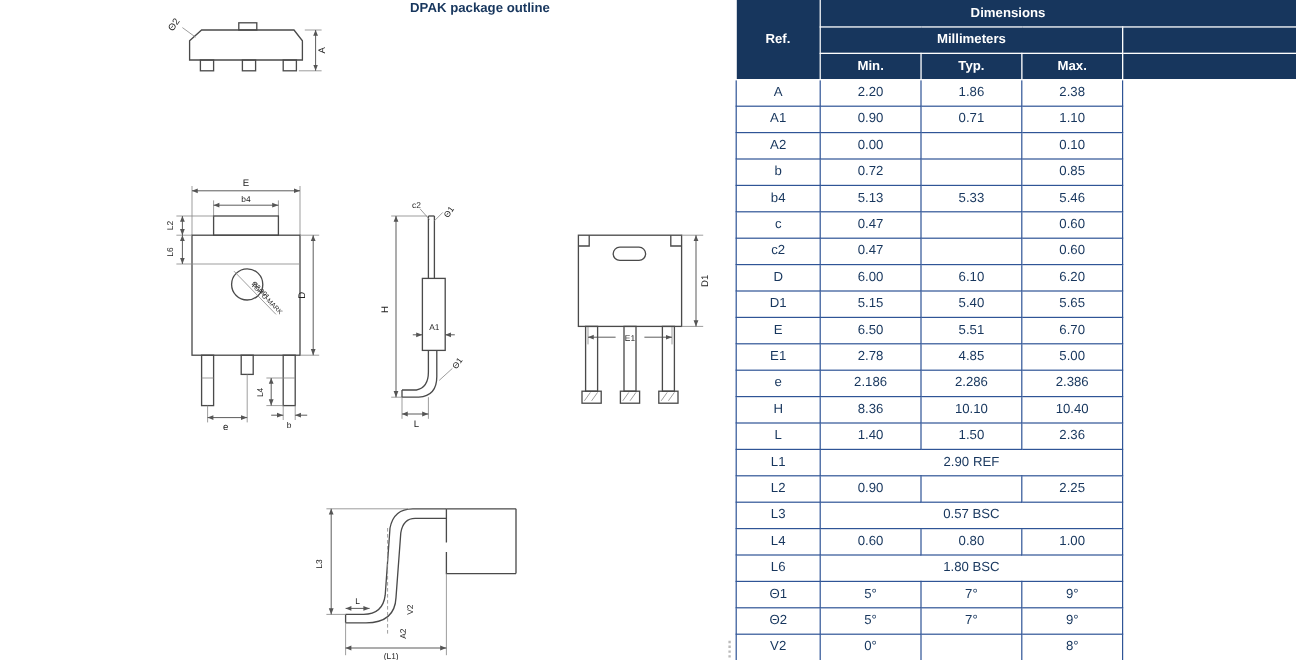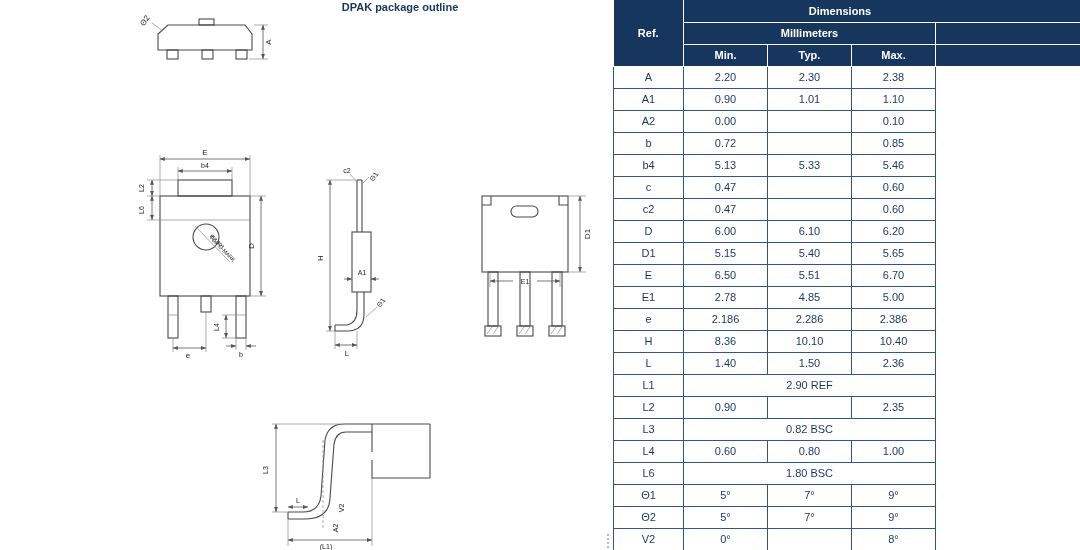--- a/index.html
+++ b/index.html
@@ -248,28 +248,28 @@
           <th>Min.</th>
           <th>Typ.</th>
           <th>Max.</th>
           <th class="cut-head"></th>
         </tr>
       </thead>
       <tbody id="table-body">
           <tr style="height: 22px;">
             <td>A</td>
             <td>2.20</td>
-            <td>2.30</td>
+            <td>1.86</td>
             <td>2.38</td>
             <td class="cut"></td>
           </tr>
           <tr style="height: 22px;">
             <td>A1</td>
             <td>0.90</td>
-            <td>1.01</td>
+            <td>0.71</td>
             <td>1.10</td>
             <td class="cut"></td>
           </tr>
           <tr style="height: 22px;">
             <td>A2</td>
             <td>0.00</td>
             <td></td>
             <td>0.10</td>
             <td class="cut"></td>
           </tr>
@@ -352,26 +352,26 @@
           </tr>
           <tr style="height: 22px;">
             <td>L1</td>
             <td colspan="3">2.90 REF</td>
             <td class="cut"></td>
           </tr>
           <tr style="height: 22px;">
             <td>L2</td>
             <td>0.90</td>
             <td></td>
-            <td>2.35</td>
+            <td>2.25</td>
             <td class="cut"></td>
           </tr>
           <tr style="height: 22px;">
             <td>L3</td>
-            <td colspan="3">0.82 BSC</td>
+            <td colspan="3">0.57 BSC</td>
             <td class="cut"></td>
           </tr>
           <tr style="height: 22px;">
             <td>L4</td>
             <td>0.60</td>
             <td>0.80</td>
             <td>1.00</td>
             <td class="cut"></td>
           </tr>
           <tr style="height: 22px;">

